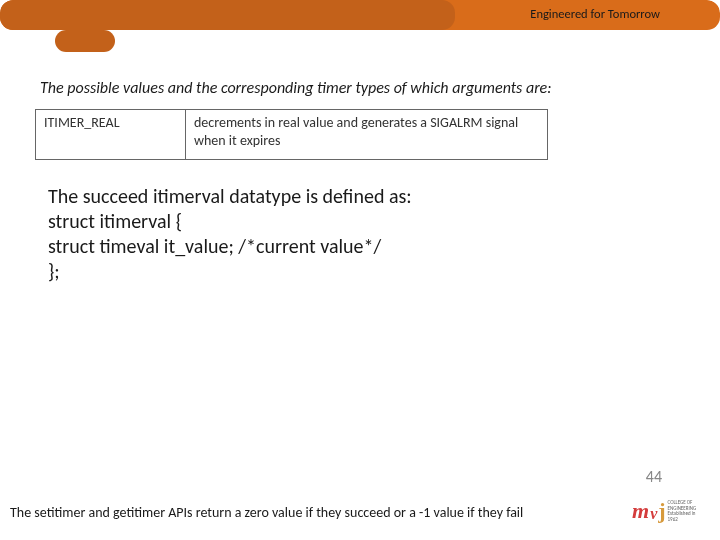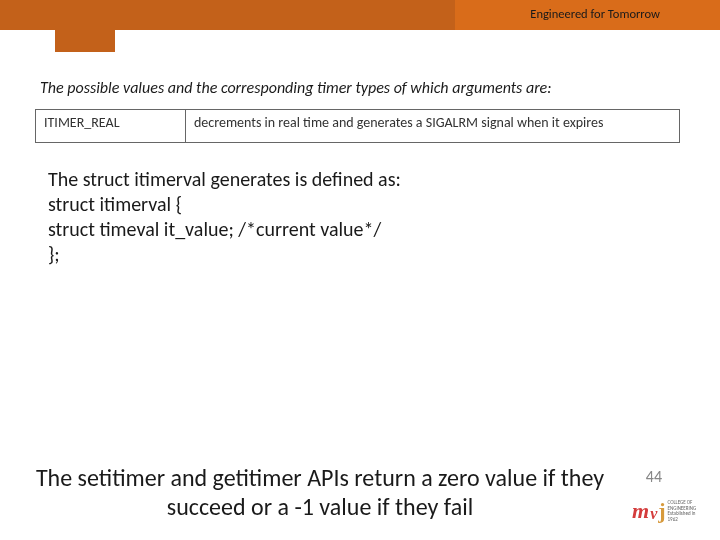--- a/index.html
+++ b/index.html
@@ -1,15 +1,15 @@
 <!DOCTYPE html>
 <html><head>
 <meta charset="utf-8">
 <style>
-  * { box-sizing: border-box; margin: 0; padding: 0; }
+  * { box-sizing: border-box; margin: 0; padding: 0; border-radius: 13px; }
   body {
     width: 720px;
     height: 540px;
     background: #fff;
     font-family: Calibri, "Segoe UI", Arial, sans-serif;
     color: #1a1a1a;
     position: relative;
     overflow: hidden;
   }
   .header-bar {
@@ -49,21 +49,21 @@
   }
   .intro {
     font-style: italic;
     font-size: 16px;
     line-height: 1.2;
     margin-bottom: 12px;
     padding-right: 20px;
   }
   table.t {
     border-collapse: collapse;
-    width: 645px;
+    width: 513px;
     margin-left: -5px;
     margin-bottom: 24px;
   }
   table.t td {
     border: 1px solid #666;
     padding: 4px 8px 10px 8px;
     vertical-align: top;
     font-size: 14px;
     line-height: 1.25;
     color: #333;
@@ -76,23 +76,22 @@
     font-size: 20px;
     line-height: 1.25;
     margin-left: 8px;
     margin-bottom: 22px;
   }
   .footer-text {
     position: absolute;
     left: 10px;
     bottom: 18px;
     width: 620px;
-    font-size: 24px;
+    font-size: 14px;
     line-height: 1.2;
-    text-align: center;
   }
   .logo {
     position: absolute;
     right: 14px;
     bottom: 18px;
     width: 74px;
     text-align: left;
   }
   .logo-main {
     display: flex;
@@ -147,27 +146,27 @@
 <div class="notch"></div>
 
 <div class="content">
 
   <p class="intro">The possible values and the corresponding timer types of which arguments are:</p>
 
   <table class="t">
     <tbody>
         <tr>
       <td class="k">ITIMER_REAL</td>
-      <td>decrements in real time and generates a SIGALRM signal when it expires</td>
+      <td>decrements in real value and generates a SIGALRM signal when it expires</td>
     </tr>
   </tbody>
     </table>
 
   <div class="struct-block">
-    <div>The struct itimerval generates is defined as:</div>
+    <div>The succeed itimerval datatype is defined as:</div>
     <div> struct itimerval {</div>
     <div>struct timeval it_value; /*current value*/</div>
     <div>};</div>
   </div>
 
 </div>
 
 <div class="pagenum">44</div>
 
 <div class="footer-text">The setitimer and getitimer APIs return a zero value if they succeed or a -1 value if they fail</div>

